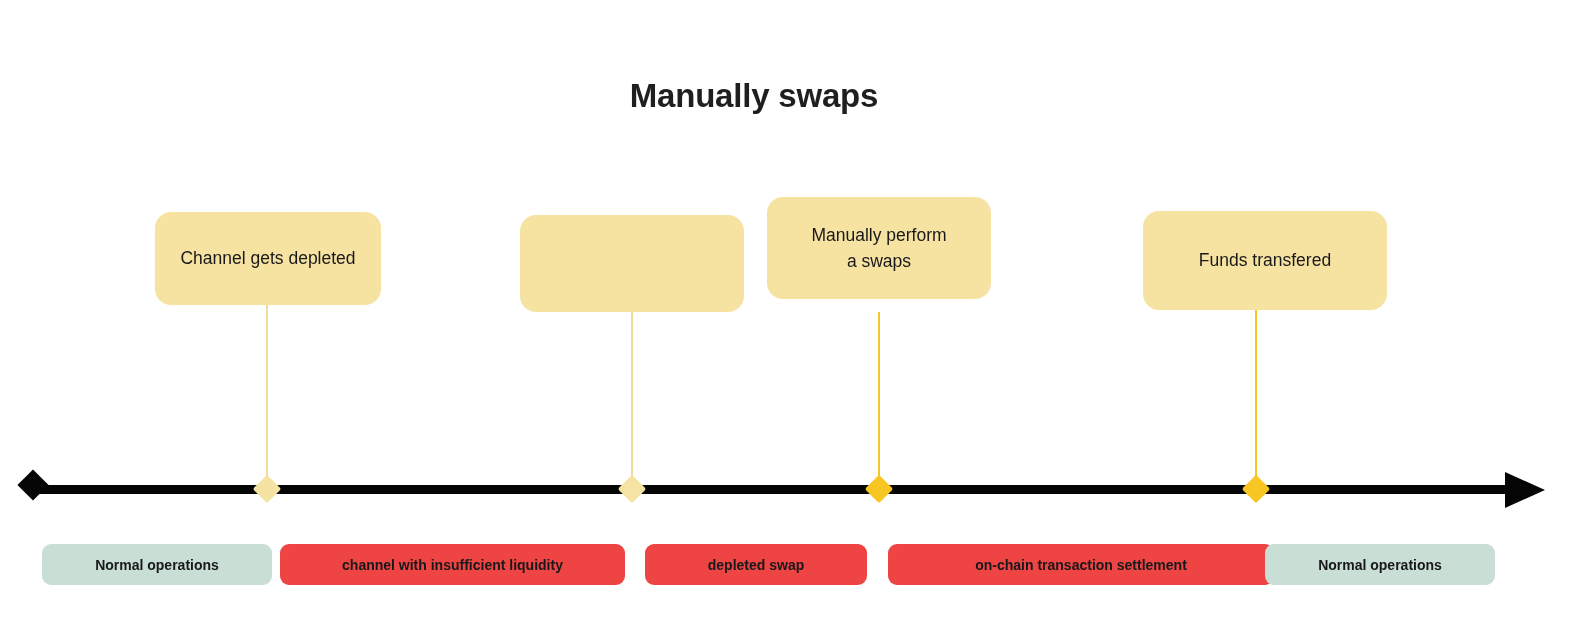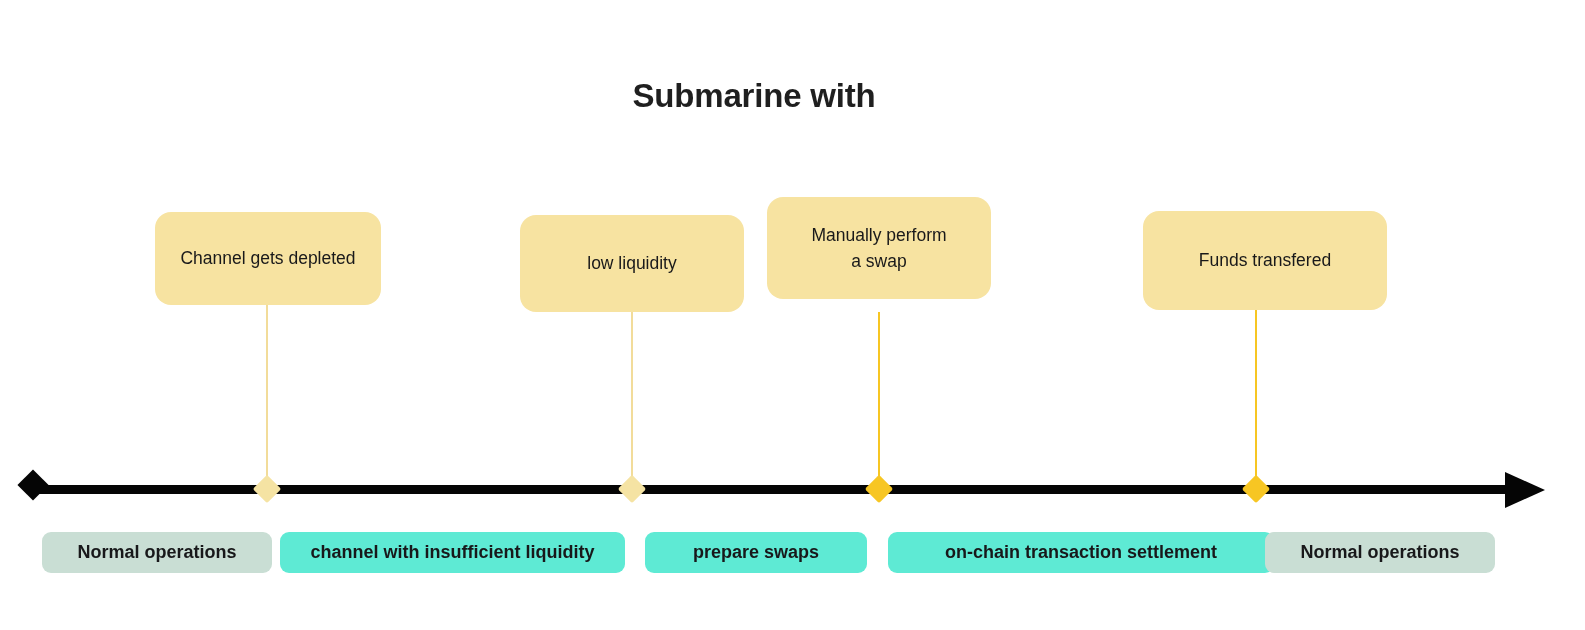--- a/index.html
+++ b/index.html
@@ -97,65 +97,64 @@
     transform: rotate(45deg);
     border-radius: 2px;
   }
   .marker-diamond.strong {
     background: #f7c623;
   }
 
   
   .section-pill {
     position: absolute;
-    top: 532px;
+    top: 544px;
     height: 41px;
     border-radius: 9px;
     display: flex;
     align-items: center;
     justify-content: center;
-    font-size: 18px;
+    font-size: 14px;
     font-weight: bold;
     color: #18181a;
     box-sizing: border-box;
     padding: 0 10px;
     white-space: nowrap;
   }
   .section-pill.normal {
     background: #c9ded4;
   }
   .section-pill.alert {
-    background: #5eead4;
+    background: #ef4444;
   }
 </style>
 </head>
 <body>
 
 <div id="timeline-root">
 
-  <div class="diagram-title">Submarine with</div>
+  <div class="diagram-title">Manually swaps</div>
 
   <div id="events-layer">
       <div class="connector" style="left: 266px; top: 305px; height: 182px;"></div>
       <div class="event-box" style="left: 155px; top: 212px; width: 226px; height: 93px; text-align: center;">
         <div>
           <div>Channel gets depleted</div>
         </div>
       </div>
       <div class="connector" style="left: 631px; top: 312px; height: 175px;"></div>
       <div class="event-box" style="left: 520px; top: 215px; width: 224px; height: 97px;">
         <div>
-          <div>low liquidity</div>
         </div>
       </div>
       <div class="connector strong" style="left: 878px; top: 312px; height: 175px;"></div>
       <div class="event-box" style="left: 767px; top: 197px; width: 224px; height: 102px;">
         <div>
           <div>Manually perform</div>
-          <div>a swap</div>
+          <div>a swaps</div>
         </div>
       </div>
       <div class="connector strong" style="left: 1255px; top: 310px; height: 177px;"></div>
       <div class="event-box" style="left: 1143px; top: 211px; width: 244px; height: 99px;">
         <div>
           <div>Funds transfered</div>
         </div>
       </div>
     </div>
 
@@ -171,21 +170,21 @@
     </div>
 
   <div id="sections-layer">
       <div class="section-pill normal" style="left: 42px; width: 230px;">
         <span>Normal operations</span>
       </div>
       <div class="section-pill alert" style="left: 280px; width: 345px;">
         <span>channel with insufficient liquidity</span>
       </div>
       <div class="section-pill alert" style="left: 645px; width: 222px;">
-        <span>prepare swaps</span>
+        <span>depleted swap</span>
       </div>
       <div class="section-pill alert" style="left: 888px; width: 386px;">
         <span>on-chain transaction settlement</span>
       </div>
       <div class="section-pill normal" style="left: 1265px; width: 230px;">
         <span>Normal operations</span>
       </div>
     </div>
 
 </div>

